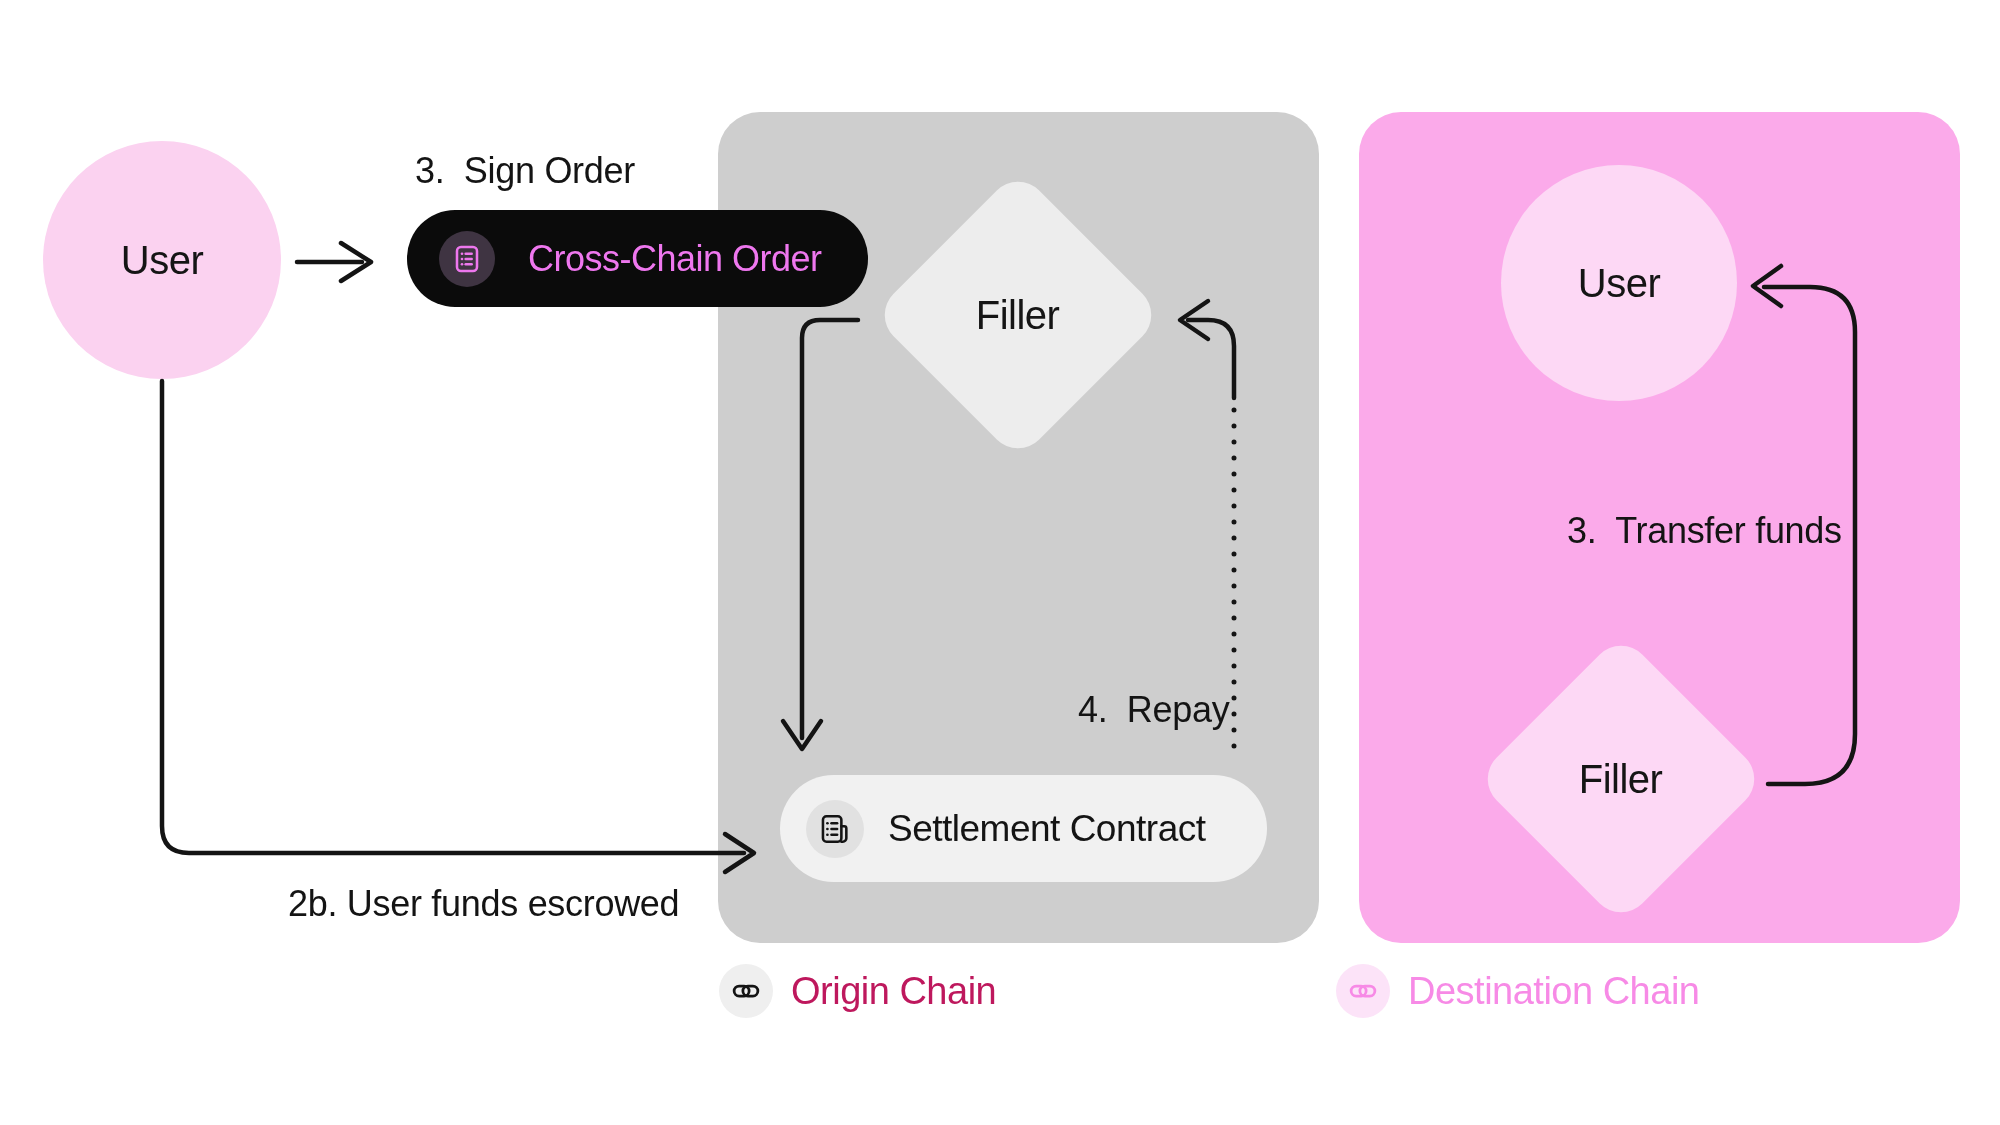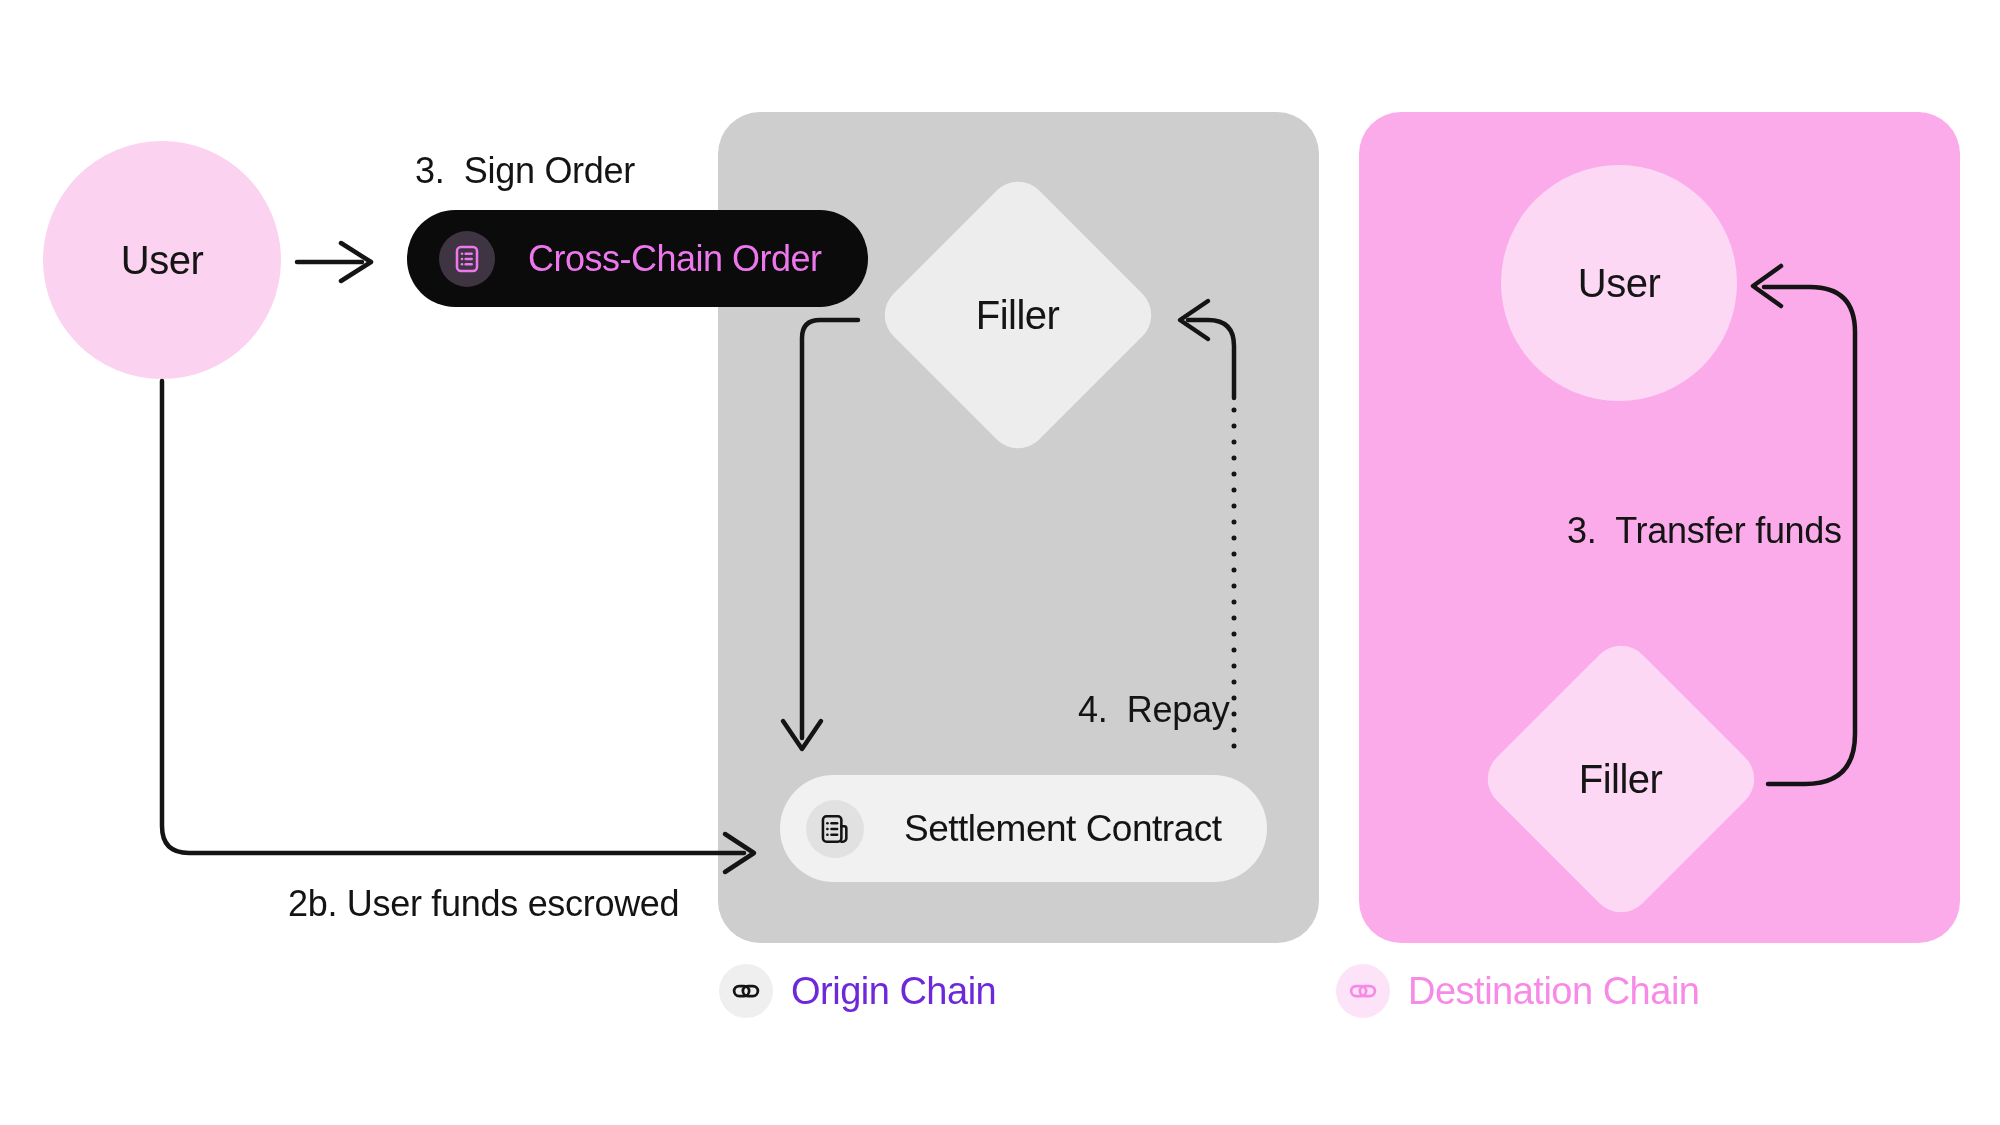--- a/index.html
+++ b/index.html
@@ -19,33 +19,33 @@
   .node-label{font-size:40px;font-weight:400;color:#151515;letter-spacing:-0.5px;white-space:pre;}
   .textured{background-image:radial-gradient(circle, rgba(255,255,255,0.55) 1.2px, transparent 1.4px);background-size:9px 9px;}
   
   .pill{position:absolute;display:flex;align-items:center;}
   #order-pill{left:407px;top:210px;width:461px;height:97px;border-radius:48px;background:var(--black);
               padding-left:0;gap:33px;}
   #order-pill .icon-circle{width:56px;height:56px;margin-left:32px;background:#3f3442;border-radius:50%;
               display:flex;align-items:center;justify-content:center;}
   #order-pill .pill-label{font-size:36px;font-weight:500;color:var(--magenta-text);letter-spacing:-0.5px;white-space:pre;}
   #settlement-pill{left:780px;top:775px;width:487px;height:107px;border-radius:54px;background:var(--gray-node-light);
-              gap:40px;}
+              gap:24px;}
   #settlement-pill .icon-circle{width:58px;height:58px;margin-left:26px;background:#e1e1e1;border-radius:50%;
               display:flex;align-items:center;justify-content:center;}
   #settlement-pill .pill-label{font-size:37px;font-weight:500;color:#141414;letter-spacing:-0.5px;white-space:pre;}
   
   .annotation{position:absolute;font-size:36px;font-weight:500;color:#141414;letter-spacing:-0.3px;white-space:pre;}
   
   .chain-caption{position:absolute;display:flex;align-items:center;gap:18px;}
   .chain-caption .icon-circle{width:54px;height:54px;border-radius:50%;display:flex;align-items:center;justify-content:center;}
   #origin-caption .icon-circle{background:#efefef;}
   #dest-caption .icon-circle{background:var(--dest-icon-circle);}
   .chain-caption .caption-label{font-size:38px;font-weight:500;letter-spacing:-0.5px;white-space:pre;}
-  #origin-caption .caption-label{color:#6d28d9;}
+  #origin-caption .caption-label{color:#be185d;}
   #dest-caption .caption-label{color:var(--dest-chain-text);}
   
   #arrows{position:absolute;left:0;top:0;pointer-events:none;}
   #arrows path{fill:none;stroke:#141414;stroke-width:4.5;stroke-linecap:round;stroke-linejoin:round;}
   #arrows path.dotted{stroke-width:5;stroke-dasharray:0 16;}
 </style>
 </head>
 <body>
 
 <div id="canvas">

